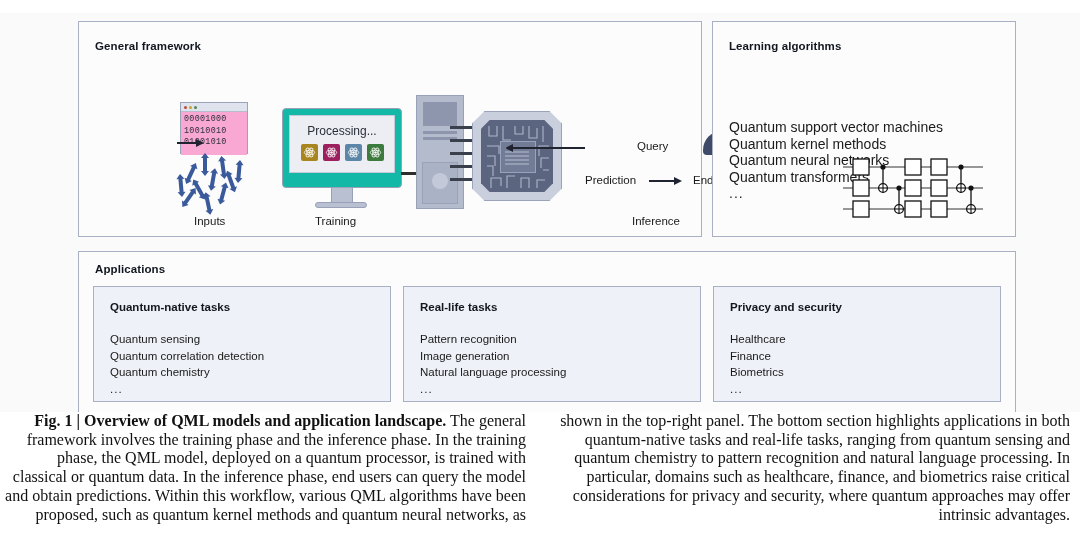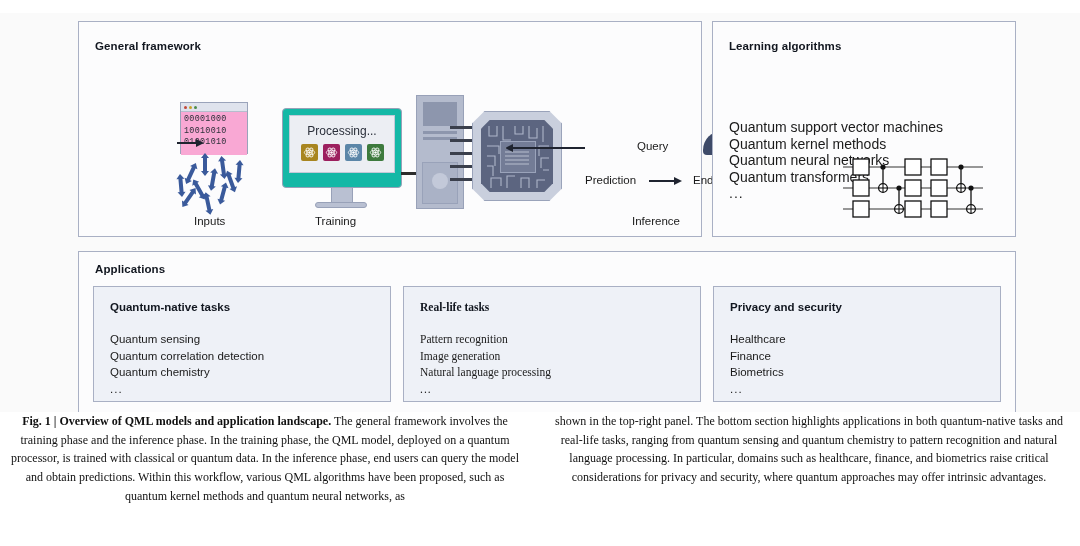--- a/index.html
+++ b/index.html
@@ -259,21 +259,21 @@
   #panel-apps { left: 78px; top: 238px; width: 936px; height: 164px; }
   #panel-apps .panel-title { left: 16px; top: 11px; }
   .subpanel {
     position: absolute;
     top: 34px; height: 116px;
     background: #eef1f7;
     border: 1.5px solid #a9b0c4;
     box-sizing: border-box;
   }
   #subpanel-quantum-native { left: 14px;  width: 298px; }
-  #subpanel-real-life      { left: 324px; width: 298px; font-family: Liberation Serif, serif; }
+  #subpanel-real-life      { left: 324px; width: 298px; }
   #subpanel-privacy        { left: 634px; width: 288px; }
   .subpanel-title {
     position: absolute; left: 16px; top: 14px;
     font-size: 11.5px; font-weight: bold; color: #11161f;
   }
   .subpanel-list {
     position: absolute; left: 16px; top: 44px;
     font-size: 11.5px; line-height: 16.5px; color: #1a1a1a;
   }
 
@@ -281,24 +281,24 @@
   #caption {
     position: absolute; left: 0; top: 412px;
     width: 1080px; height: 134px;
     background: #ffffff;
     display: flex;
     gap: 22px;
     font-family: "Liberation Serif", serif;
   }
   .caption-col {
     width: 522px;
-    font-size: 12px;
+    font-size: 16px;
     line-height: 18.7px;
     color: #111111;
-    text-align: center;
+    text-align: right;
   }
   .caption-col.left { margin-left: 4px; }
   #caption b { font-weight: bold; }
   .dots { letter-spacing: 1px; }
 </style>
 </head>
 <body>
 
 <div id="figure-area">
 

